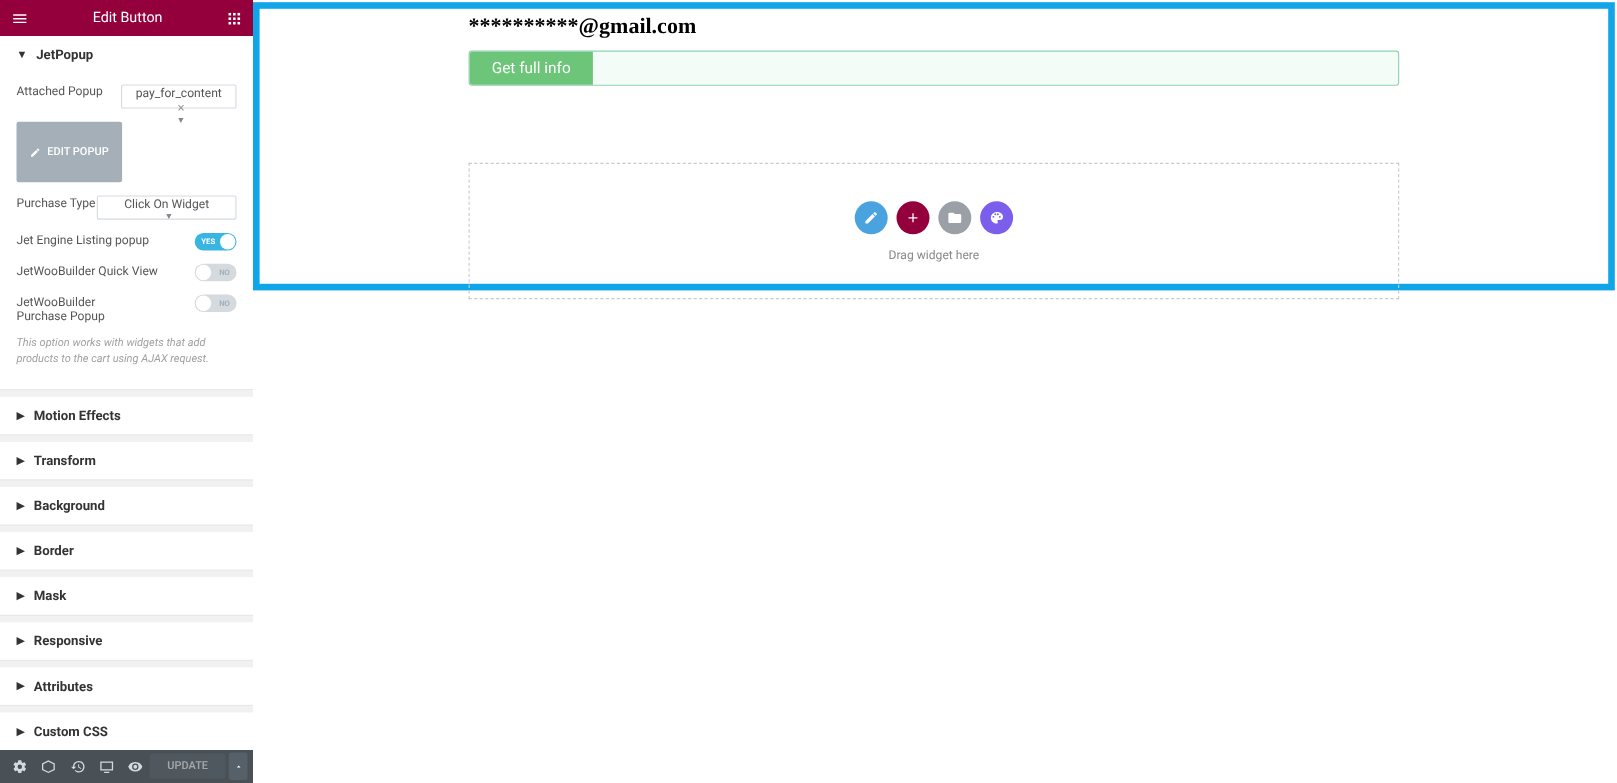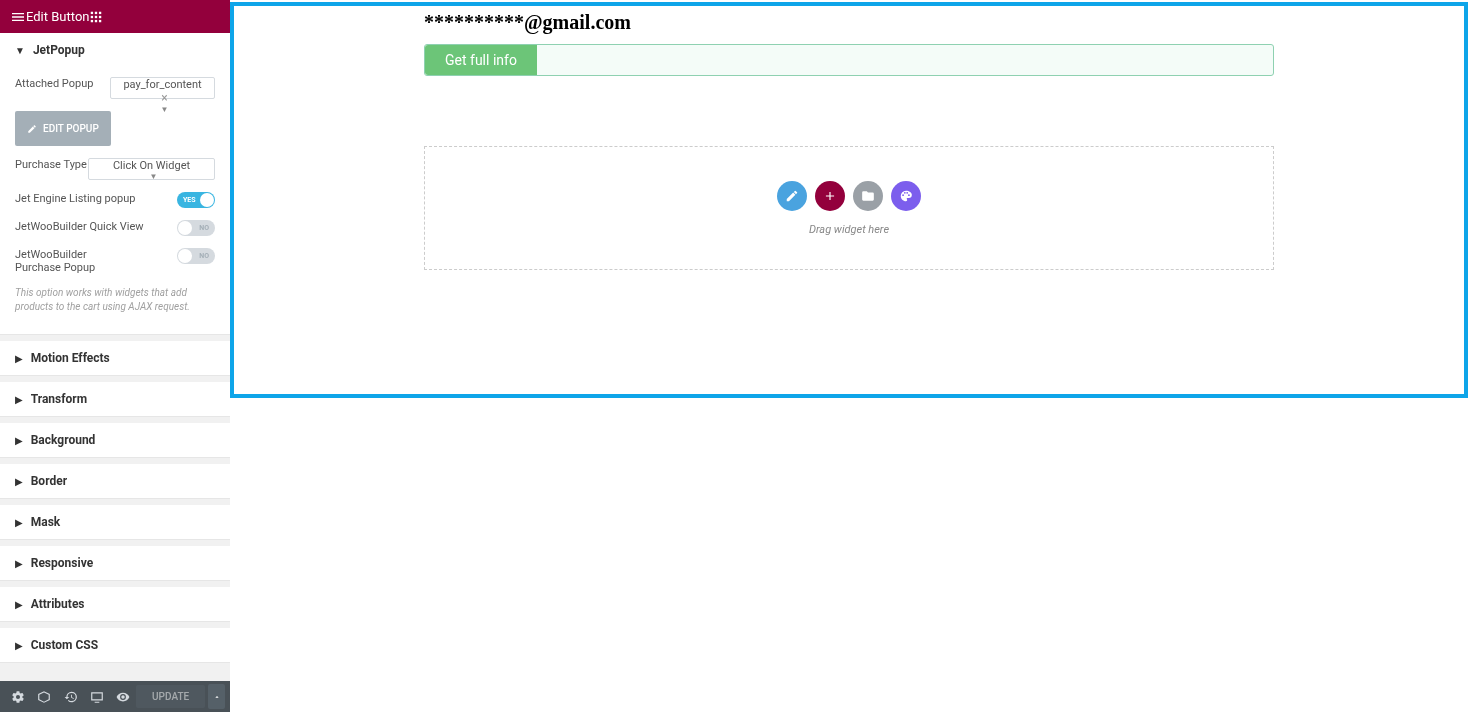--- a/index.html
+++ b/index.html
@@ -20,21 +20,21 @@
       background: #f1f1f1;
       display: flex;
       flex-direction: column;
       position: relative;
     }
     .sidebar-header {
       background: #93003c;
       height: 33px;
       display: flex;
       align-items: center;
-      justify-content: flex-start;
+      justify-content: space-between;
       padding: 0 10px;
     }
     .header-icon {
       color: #fff;
       cursor: pointer;
       display: flex;
       align-items: center;
     }
     .header-title {
       color: #fff;
@@ -120,21 +120,21 @@
       color: #888;
       margin-left: 4px;
     }
     .edit-popup-btn {
       display: inline-flex;
       align-items: center;
       background: #a4afb7;
       color: #fff;
       font-size: 10px;
       font-weight: 500;
-      padding: 12px 12px;
+      padding: 22px 12px;
       border-radius: 2px;
       cursor: pointer;
       margin-bottom: 12px;
     }
     .edit-popup-btn svg {
       width: 10px;
       height: 10px;
       margin-right: 6px;
       fill: #fff;
     }
@@ -257,22 +257,22 @@
       flex: 1;
       position: relative;
       background: #fff;
       padding: 0;
     }
     .canvas-frame {
       position: absolute;
       top: 2px;
       left: 0;
       right: 2px;
-      border: 4px solid #0ea5e9;
-      height: 396px;
+      border: 6px solid #0ea5e9;
+      height: 262px;
       padding: 0;
     }
     .content-area {
       padding: 5px 190px 10px 190px;
     }
     .email-text {
       font-family: "Times New Roman", serif;
       font-size: 20px;
       font-weight: 700;
       margin-bottom: 10px;
@@ -330,21 +330,20 @@
       width: 14px;
       height: 14px;
       fill: #fff;
     }
     .drop-icon.blue { background: #4aa3df; }
     .drop-icon.red { background: #93003c; }
     .drop-icon.gray { background: #9aa0a6; }
     .drop-icon.purple { background: #7c5eed; }
     .drop-text {
       font-size: 11px;
-      font-style: italic;
       color: #888;
     }
   </style>
 </head>
 <body>
 
 <div class="sidebar">
   <div class="sidebar-header">
     <div class="header-icon">
       <svg width="16" height="16" viewBox="0 0 24 24" fill="#fff">

